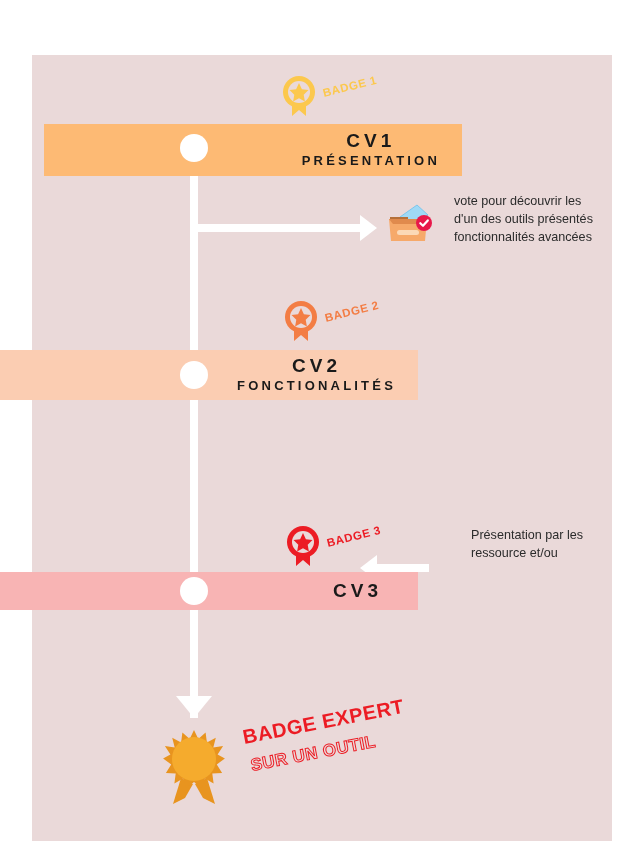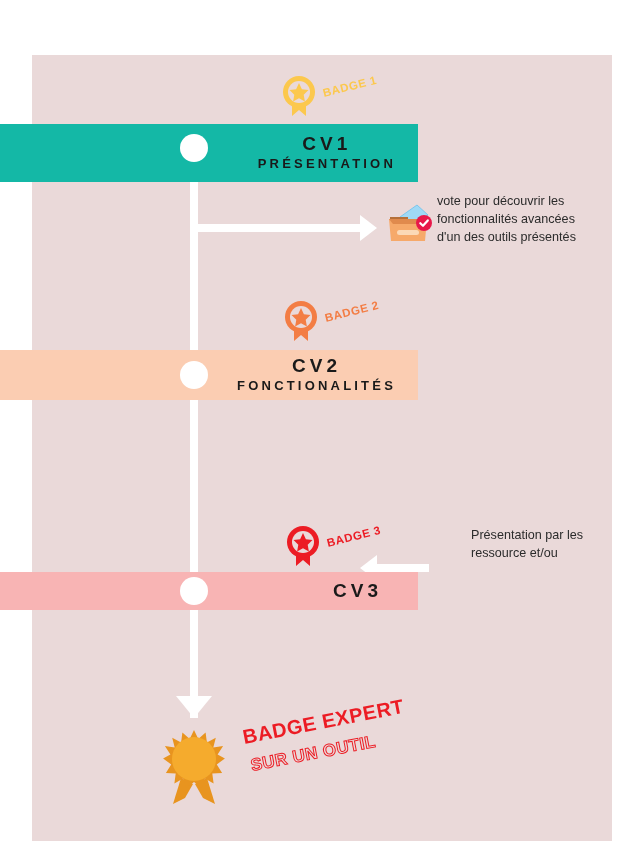--- a/index.html
+++ b/index.html
@@ -45,21 +45,21 @@
     letter-spacing: 4px;
     line-height: 1.15;
   }
   .banner-sub {
     font-size: 13px;
     font-weight: bold;
     letter-spacing: 3.2px;
     line-height: 1.3;
     margin-top: 2px;
   }
-  #banner-cv1 { top: 124px;  width: 418px; height: 58px; background: #14b8a6; }
+  #banner-cv1 { top: 124px;  width: 418px; height: 52px; background: #fdba74; margin-left: 44px; }
   #banner-cv2 { top: 350px;  width: 418px; height: 50px; background: #fbcdb2; }
   #banner-cv3 { top: 572px;  width: 418px; height: 38px; background: #f8b4b4; }
 
   
   .tl-line {
     position: absolute;
     left: 190px;
     width: 8px;
     background: #ffffff;
   }
@@ -204,24 +204,24 @@
 
       <path d="M5 22 L43 22 L39 27 L9 27 Z" fill="#e08a4d"></path>
 
       <rect x="13" y="33" width="22" height="5" rx="2.5" fill="#fbd9b7"></rect>
 
       <circle cx="40" cy="26" r="8" fill="#e8184a"></circle>
       <path d="M36.3 26.2 L39 28.8 L43.8 23.4" stroke="#ffffff" stroke-width="2.2" fill="none" stroke-linecap="round" stroke-linejoin="round"></path>
     </svg>
   </div>
 
-  <div class="note" style="left:437px; top:192px; width:172px;">
+  <div class="note" style="left:454px; top:192px; width:172px;">
     <div>vote pour découvrir les</div>
+    <div>d'un des outils présentés</div>
     <div>fonctionnalités avancées</div>
-    <div>d'un des outils présentés</div>
   </div>
 
   <div class="badge-group" style="left:282px; top:299px;">
     <span>
       <svg width="38" height="44" viewBox="0 0 38 44">
         <path d="M12 26 L12 42 L19 36 L26 42 L26 26 Z" fill="#f37d44"></path>
         <circle cx="19" cy="18" r="16" fill="#f37d44"></circle>
         <circle cx="19" cy="18" r="11" fill="#ead9d9"></circle>
         <path d="M19 9 L21.9 15.2 L28.5 16.1 L23.7 20.8 L24.9 27.4 L19 24.2 L13.1 27.4 L14.3 20.8 L9.5 16.1 L16.1 15.2 Z" fill="#f37d44"></path>
       </svg>

